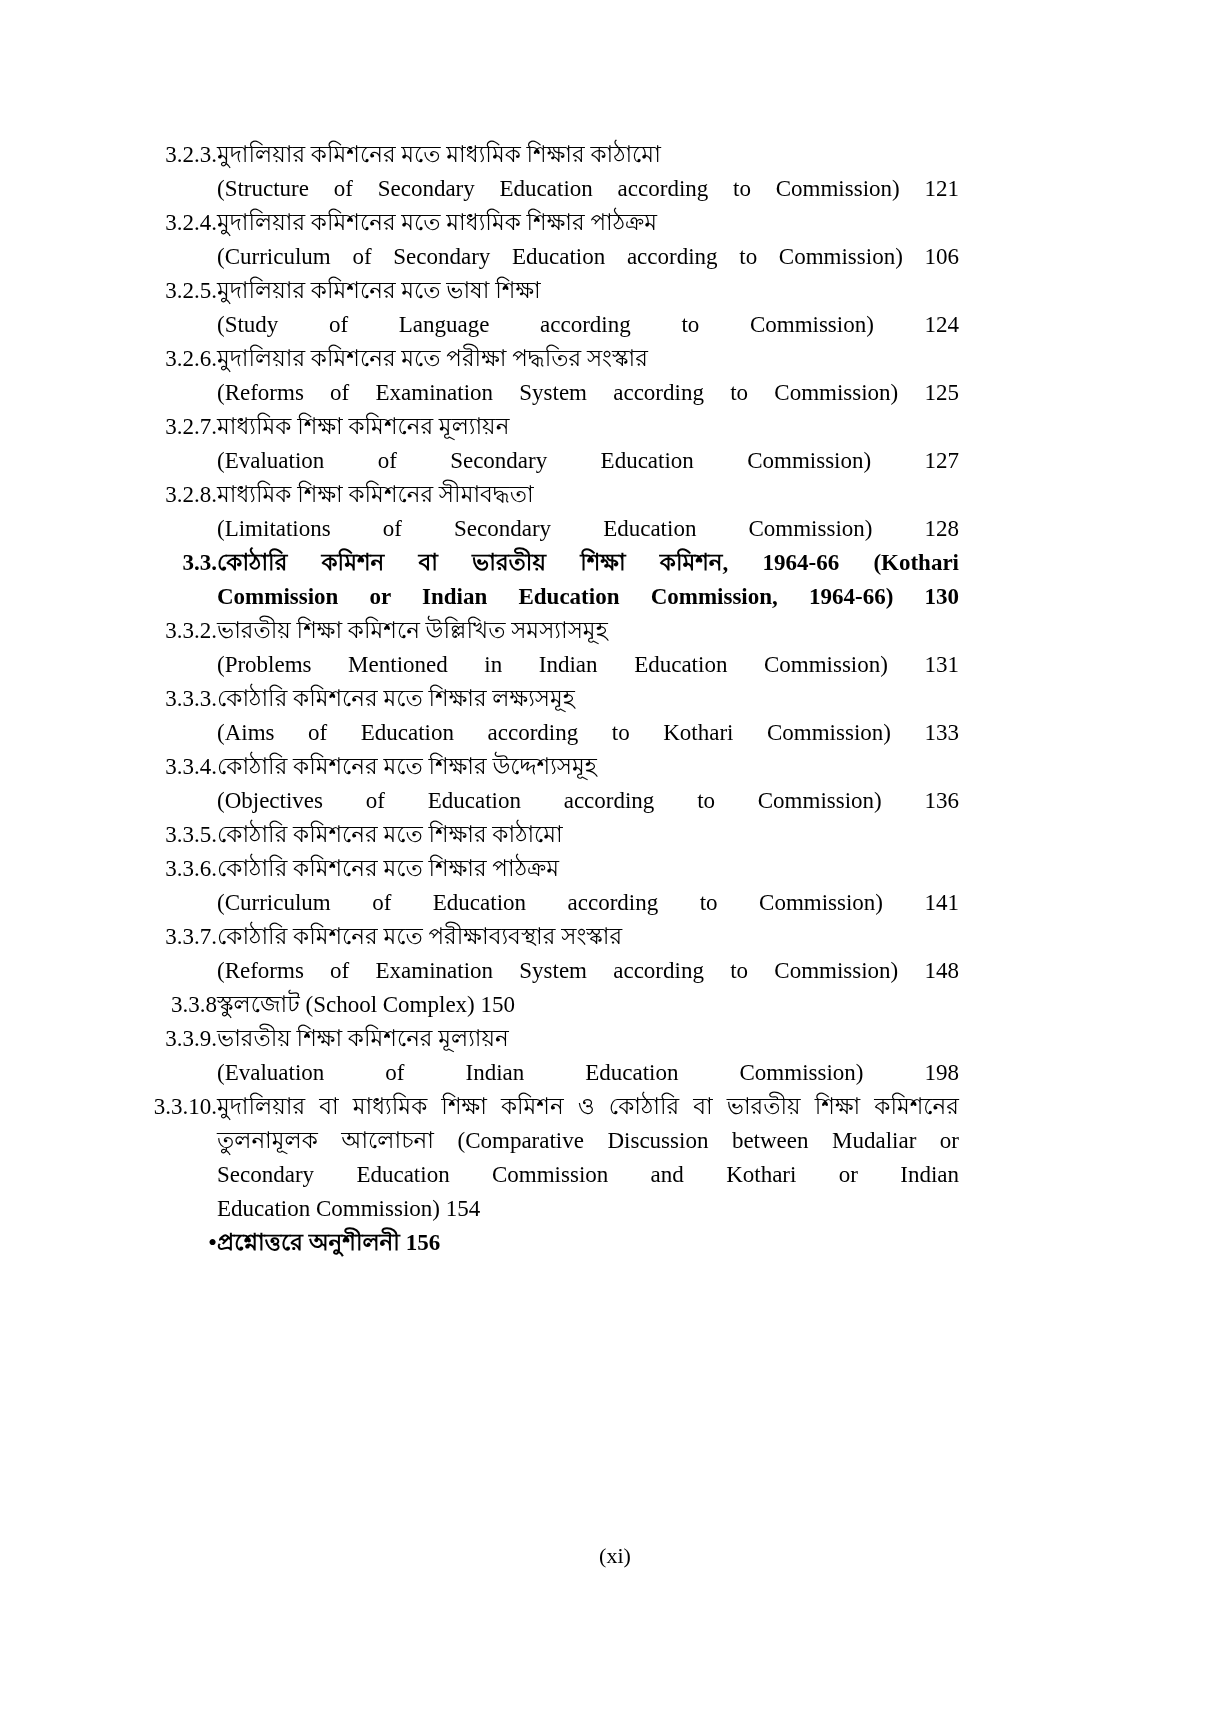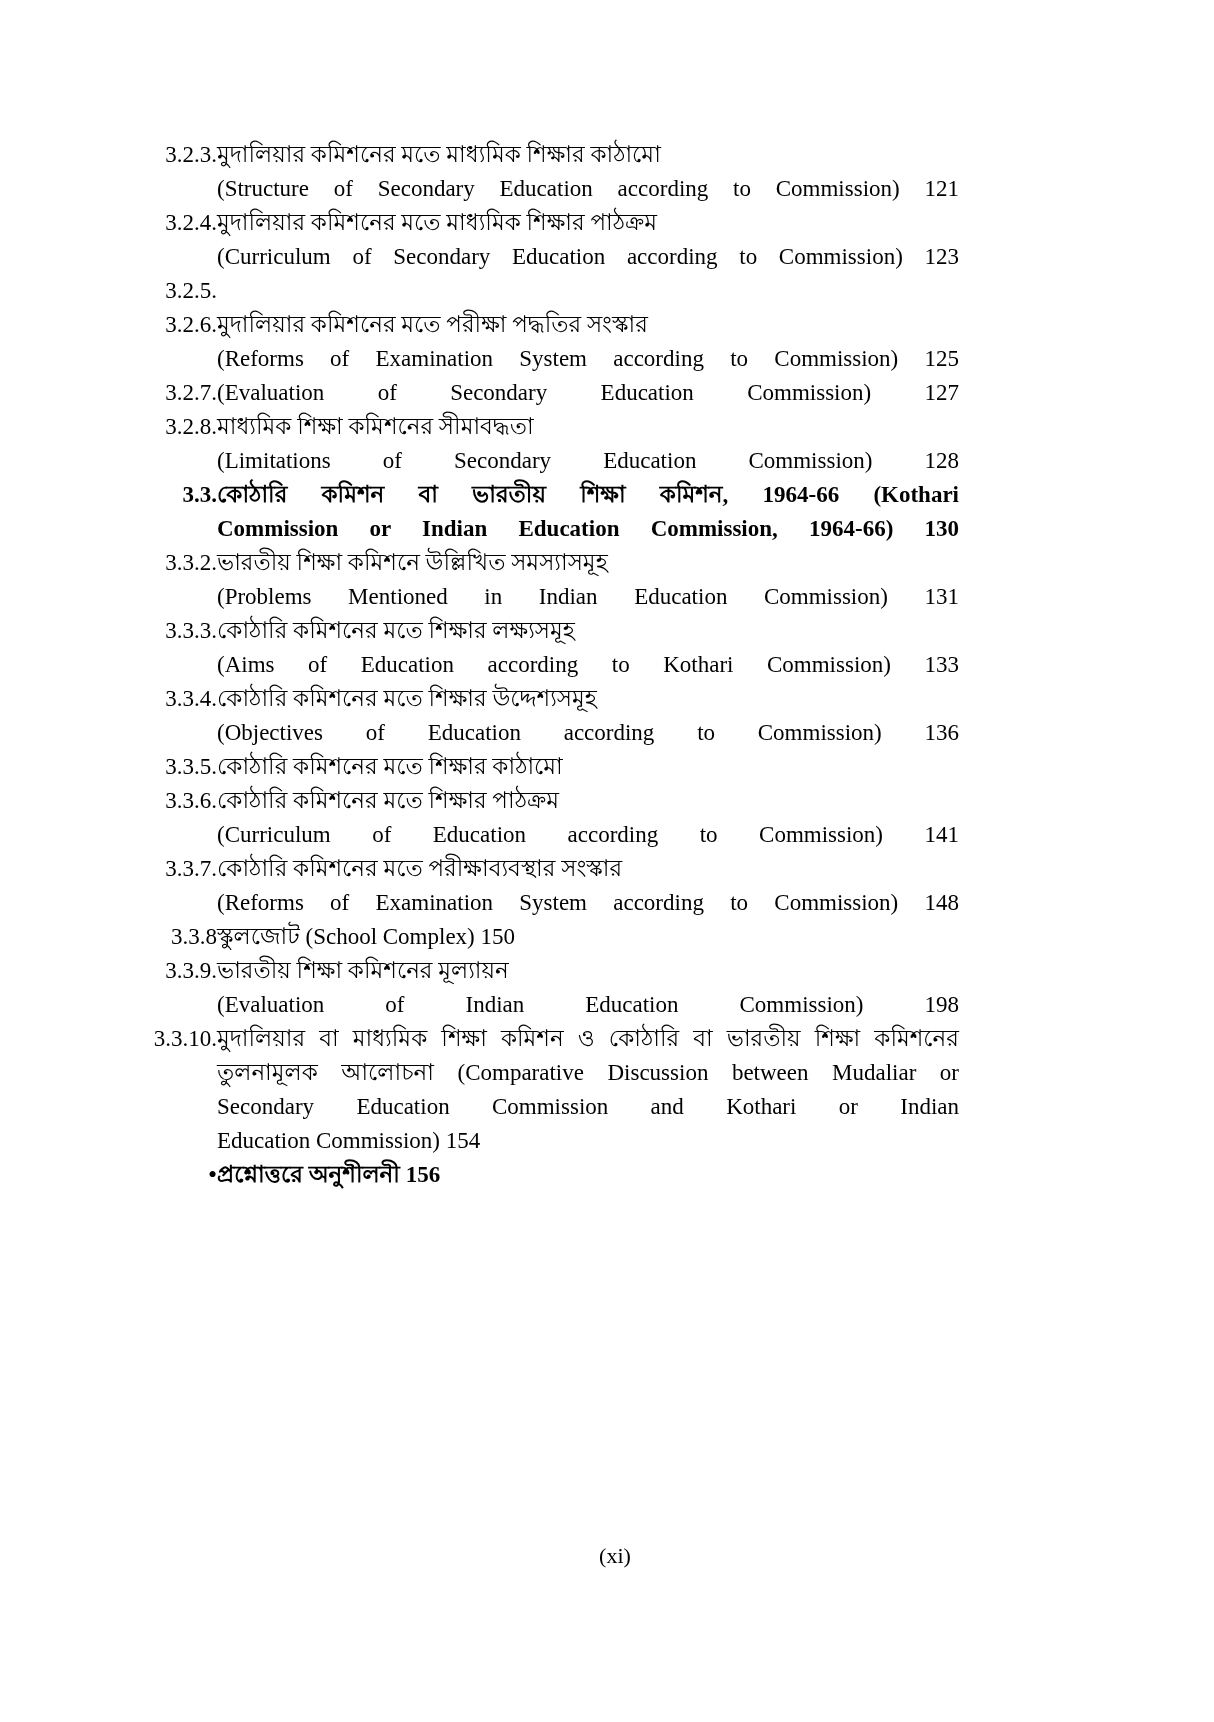--- a/index.html
+++ b/index.html
@@ -65,39 +65,44 @@
     <div class="content">
       <div class="line bn">মুদালিয়ার কমিশনের মতে মাধ্যমিক শিক্ষার কাঠামো</div>
       <div class="line en just">(Structure of Secondary Education according to Commission) 121</div>
     </div>
   </div>
 
   <div class="entry">
     <span class="num">3.2.4.</span>
     <div class="content">
       <div class="line bn">মুদালিয়ার কমিশনের মতে মাধ্যমিক শিক্ষার পাঠক্রম</div>
-      <div class="line en just">(Curriculum of Secondary Education according to Commission) 123</div>
+      <div class="line en just">(Curriculum of Secondary Education according to Commission) 106</div>
     </div>
   </div>
 
   <div class="entry">
     <span class="num">3.2.5.</span>
+    <div class="content">
+      <div class="line bn">মুদালিয়ার কমিশনের মতে ভাষা শিক্ষা</div>
+      <div class="line en just">(Study of Language according to Commission) 124</div>
+    </div>
   </div>
 
   <div class="entry">
     <span class="num">3.2.6.</span>
     <div class="content">
       <div class="line bn">মুদালিয়ার কমিশনের মতে পরীক্ষা পদ্ধতির সংস্কার</div>
       <div class="line en just">(Reforms of Examination System according to Commission) 125</div>
     </div>
   </div>
 
   <div class="entry">
     <span class="num">3.2.7.</span>
     <div class="content">
+      <div class="line bn">মাধ্যমিক শিক্ষা কমিশনের মূল্যায়ন</div>
       <div class="line en just">(Evaluation of Secondary Education Commission) 127</div>
     </div>
   </div>
 
   <div class="entry">
     <span class="num">3.2.8.</span>
     <div class="content">
       <div class="line bn">মাধ্যমিক শিক্ষা কমিশনের সীমাবদ্ধতা</div>
       <div class="line en just">(Limitations of Secondary Education Commission) 128</div>
     </div>

